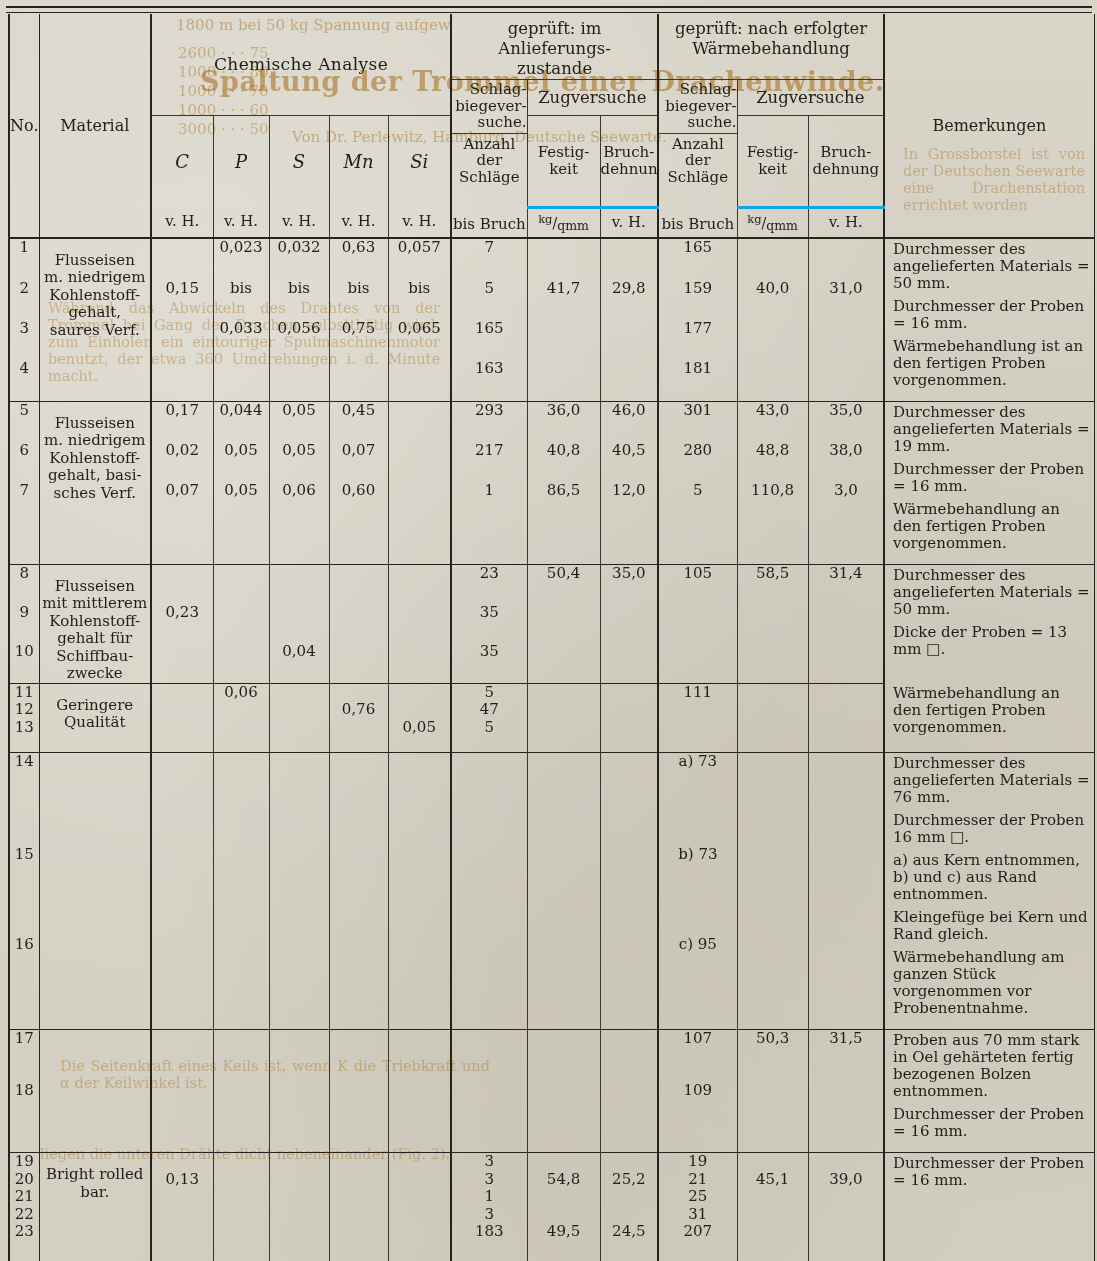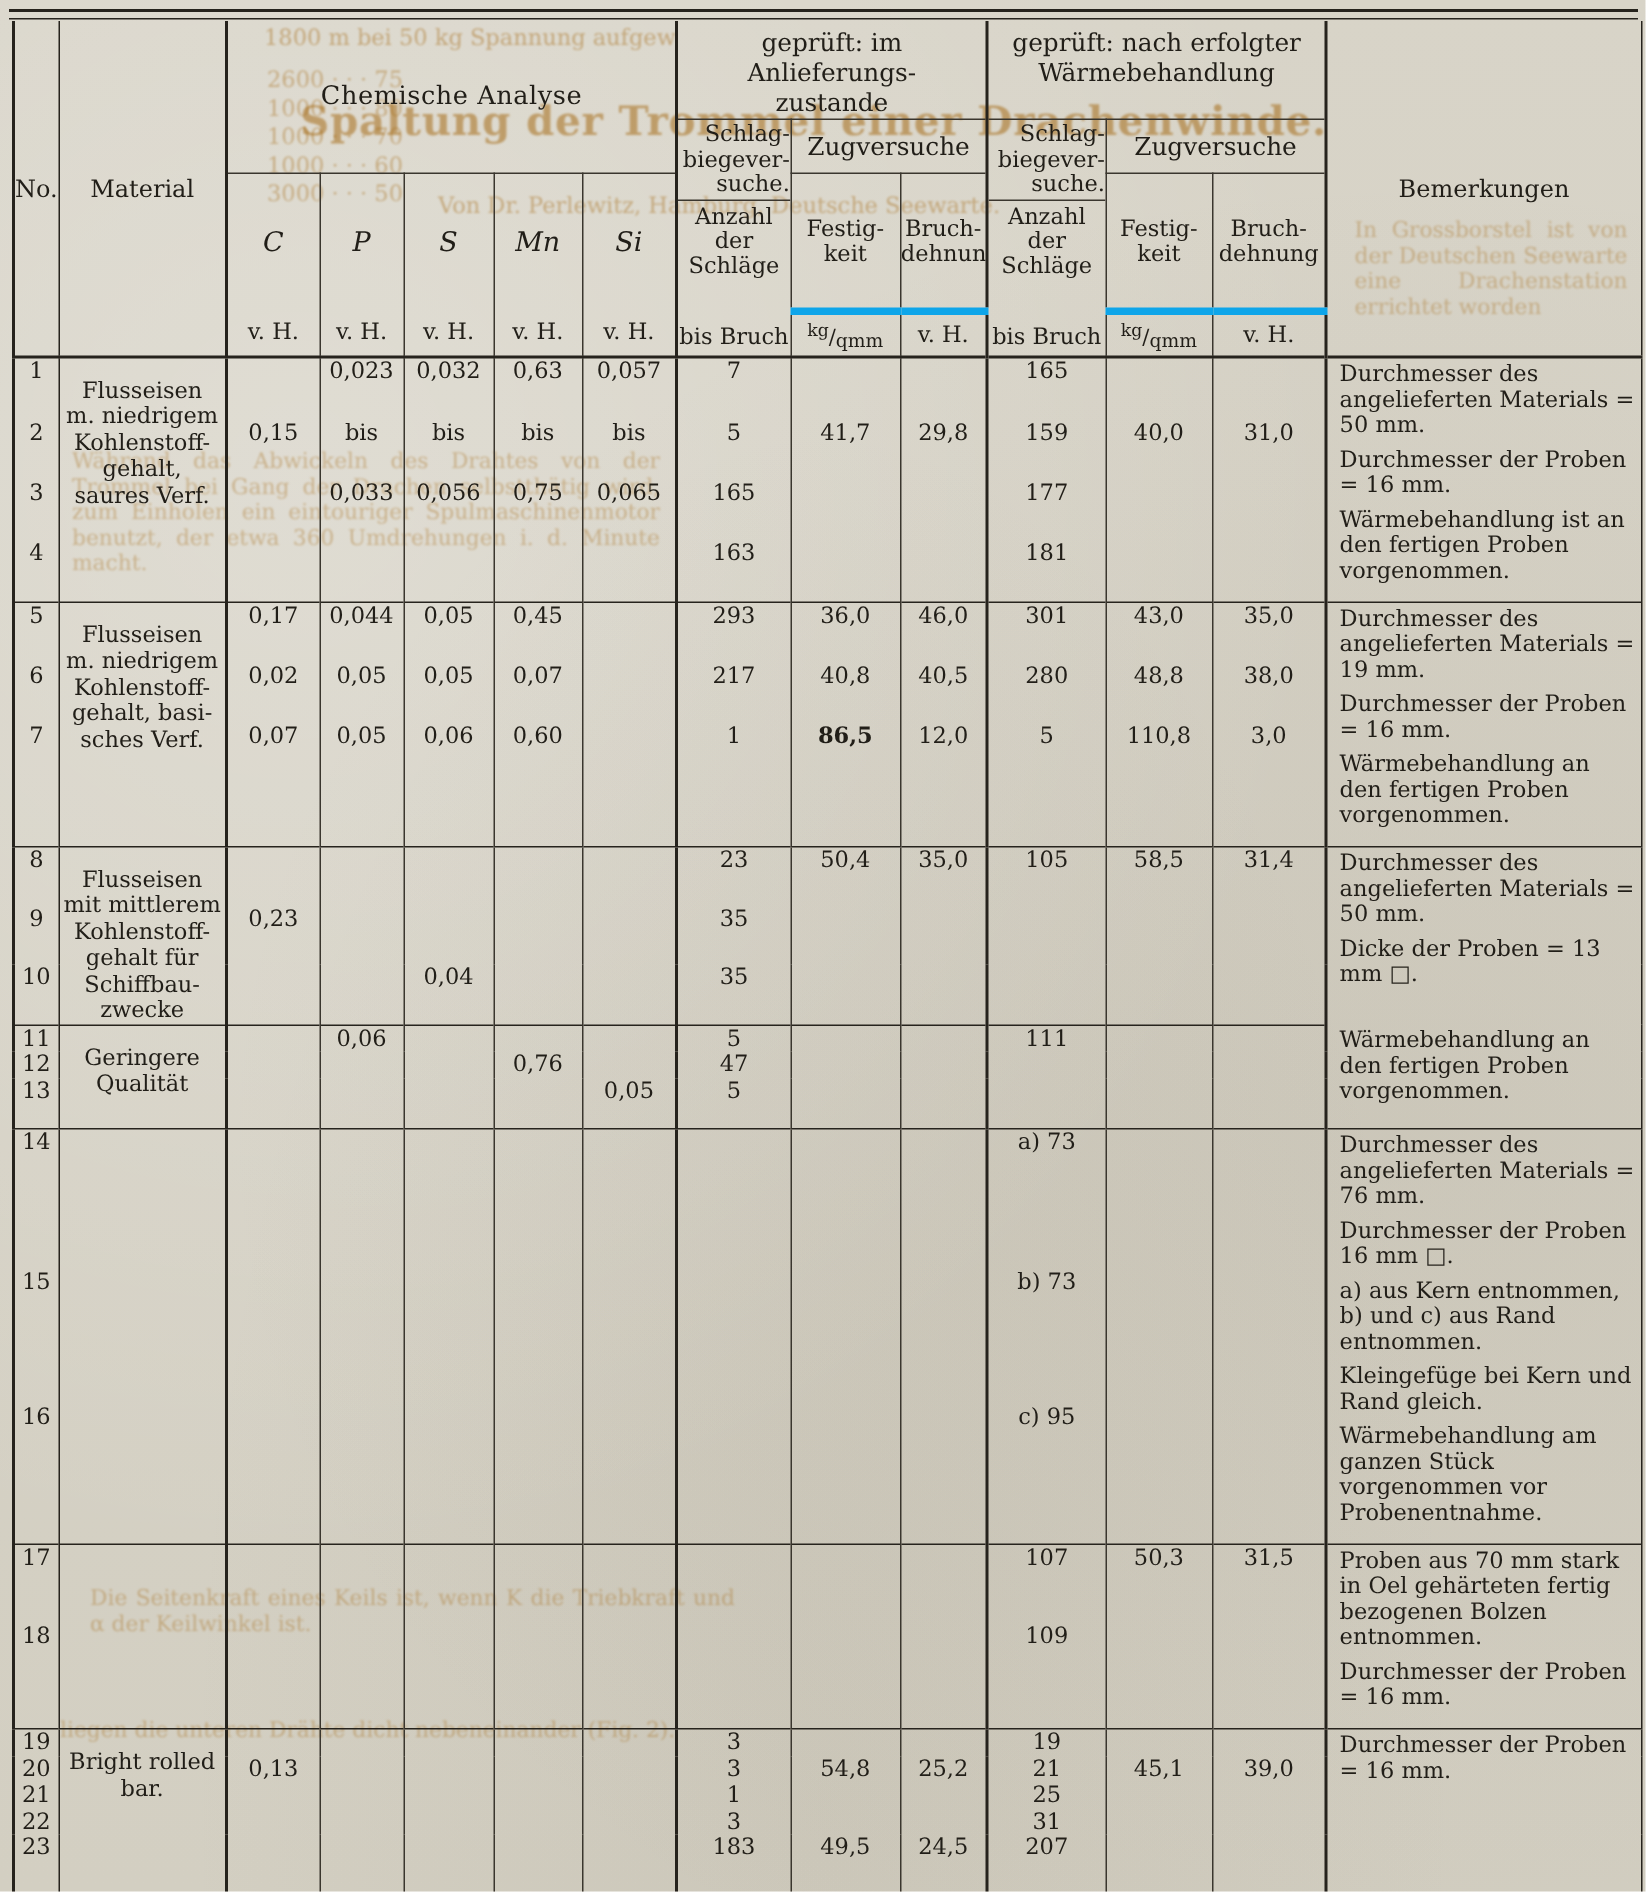--- a/index.html
+++ b/index.html
@@ -56,21 +56,21 @@
   th.chemtitle{vertical-align:middle;font-size:17px;border-bottom:1px solid #3a362e;letter-spacing:.4px;}
   th.grp{vertical-align:top;padding-top:5px;font-size:16.5px;line-height:20px;border-bottom:1px solid #3a362e;border-radius:11px;}
   th.zug{vertical-align:middle;font-size:16.5px;border-bottom:1px solid #3a362e;}
   th.schlag{vertical-align:top;}
   th.schlag .wrap{display:flex;flex-direction:column;height:156px;font-size:15px;line-height:16.5px;}
   th.schlag .sb1{border-bottom:1px solid #3a362e;padding:1px 0 2px;text-align:right;}
   th.schlag .sb2{padding-top:2px;}
   th.schlag .sb3{margin-top:auto;padding-bottom:4px;}
   th.sym{vertical-align:middle;font-style:italic;font-size:18px;}
   th.fest{vertical-align:middle;font-size:15px;line-height:17px;}
-  th.unit{vertical-align:middle;border-top:5px solid #0ea5e9;font-size:15px;}
+  th.unit{vertical-align:middle;border-top:3px solid #0ea5e9;font-size:15px;}
   th.unit.nb{border-top:none;}
   .kg{font-size:11.5px;vertical-align:5px;}
   .slash{font-size:14px;}
   .qmm{font-size:12.5px;vertical-align:-2px;}
   
   tbody td{height:17.5px;}
   td.sep{border-top:1.2px solid #26231d;}
   td.mat-cell{vertical-align:top;padding-top:13px;line-height:17.5px;}
   td.bem-cell{vertical-align:top;text-align:left;padding:2px 4px 6px 8px;}
   td.bem-cell .bp{margin:0 0 6px 0;font-size:15px;line-height:17px;}
@@ -310,21 +310,21 @@
         <td class="c-dw">38,0</td>
       </tr>
       <tr class="">
         <td class="c-no" style="padding-bottom: 18px;">7</td>
         <td class="c-c" style="padding-bottom: 18px;">0,07</td>
         <td class="c-p" style="padding-bottom: 18px;">0,05</td>
         <td class="c-s" style="padding-bottom: 18px;">0,06</td>
         <td class="c-mn" style="padding-bottom: 18px;">0,60</td>
         <td class="c-si" style="padding-bottom: 18px;"></td>
         <td class="c-sa" style="padding-bottom: 18px;">1</td>
-        <td class="c-fa" style="padding-bottom: 18px; font-weight: bold;">86,5</td>
+        <td class="c-fa" style="padding-bottom: 18px;">86,5</td>
         <td class="c-da" style="padding-bottom: 18px;">12,0</td>
         <td class="c-sw" style="padding-bottom: 18px;">5</td>
         <td class="c-fw" style="padding-bottom: 18px;">110,8</td>
         <td class="c-dw" style="padding-bottom: 18px;">3,0</td>
       </tr>
     </tbody>
     <tbody class="">
       <tr class="">
         <td class="c-no sep">8</td>
         <td class="c-mat mat-cell sep" rowspan="3">

